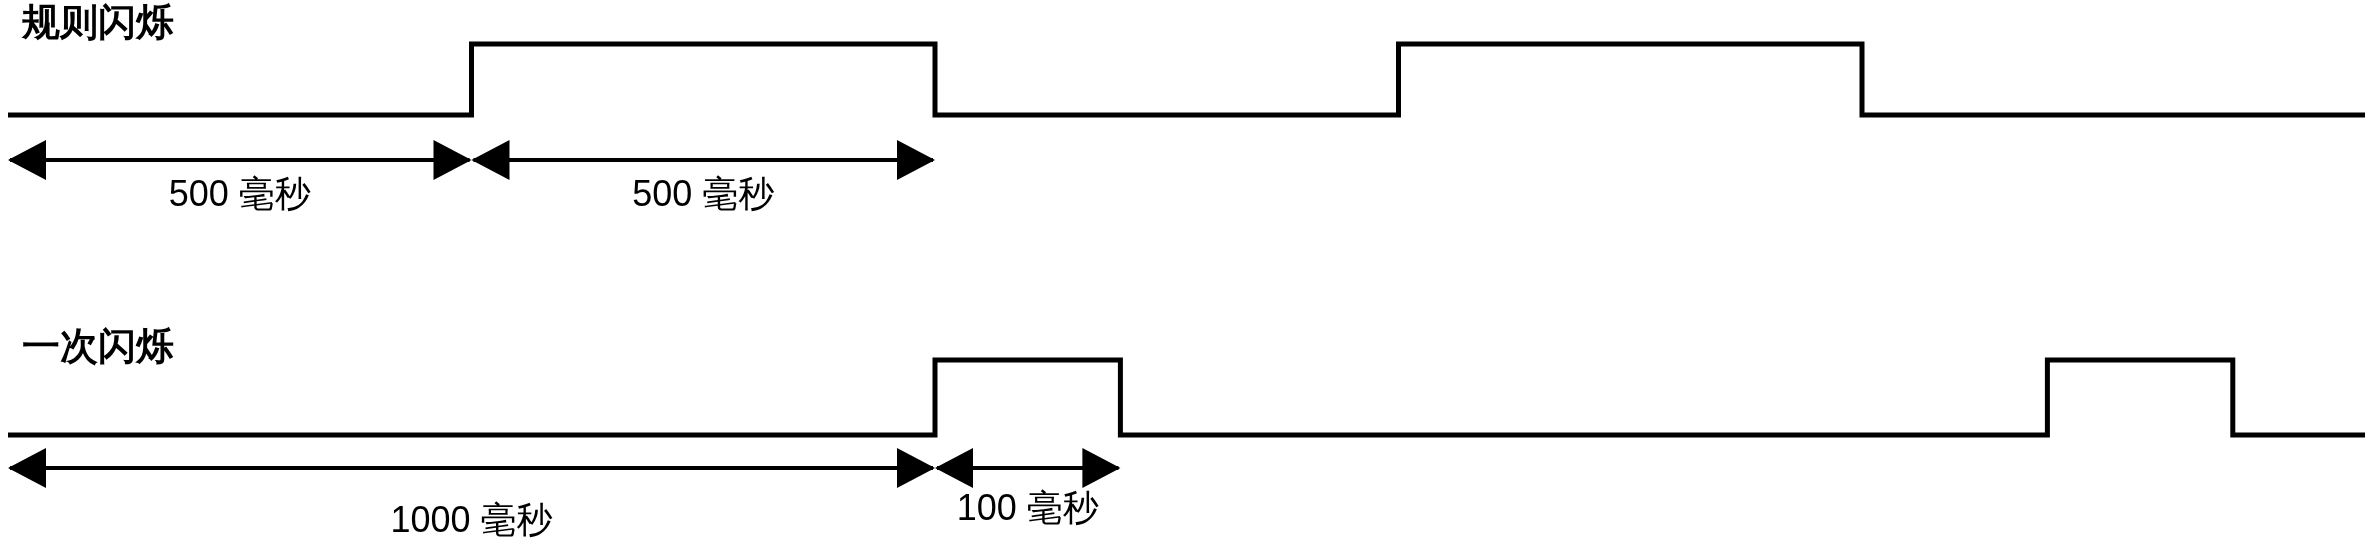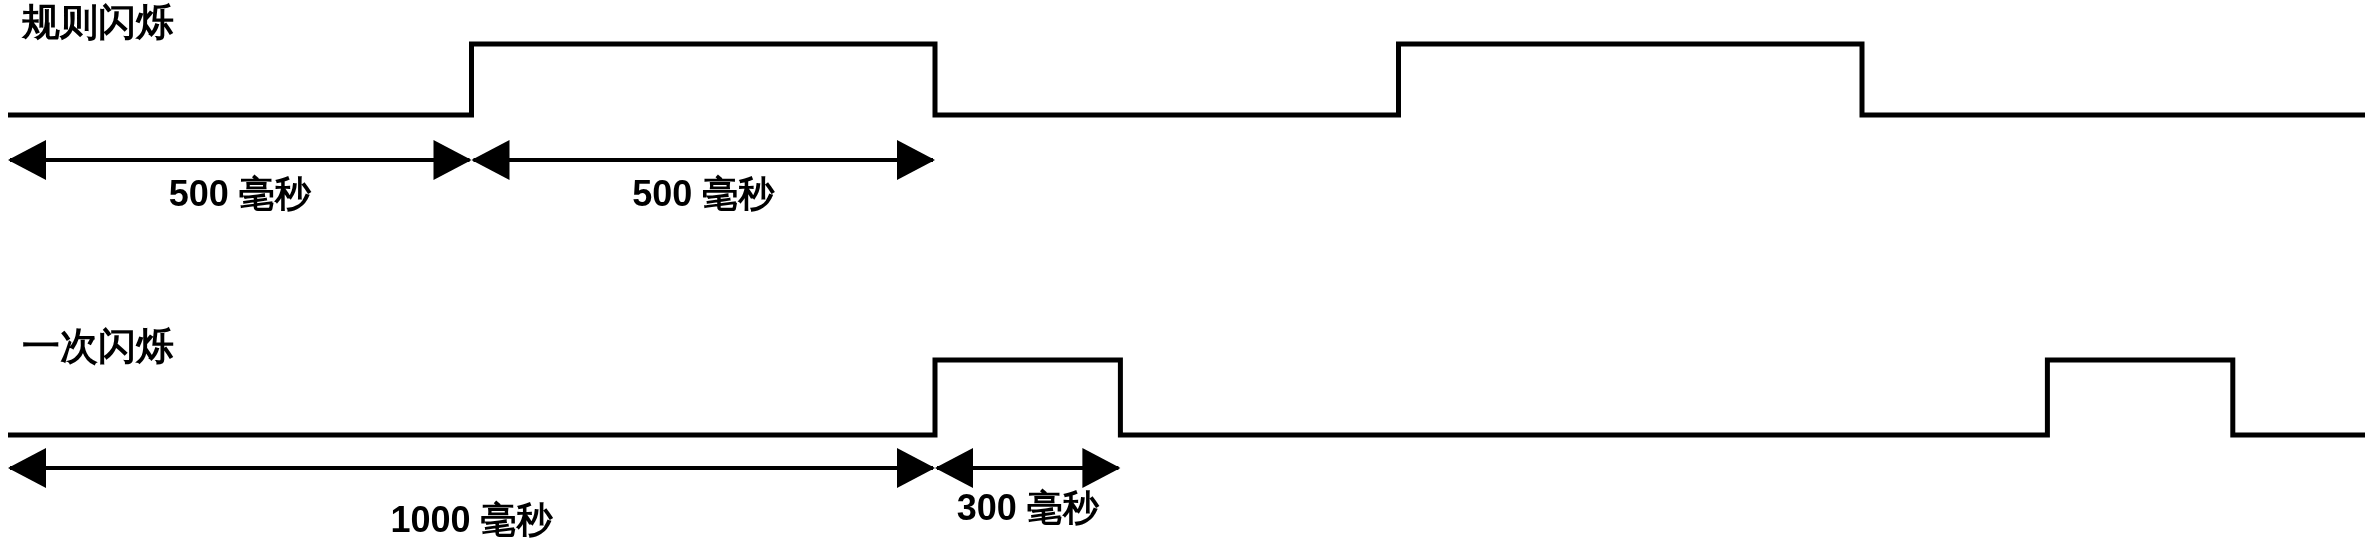--- a/index.html
+++ b/index.html
@@ -25,21 +25,21 @@
     font-size: 38px;
     font-weight: bold;
     color: #000000;
     white-space: nowrap;
     line-height: 1.1;
   }
   .dim-label {
     position: absolute;
     transform: translateX(-50%);
     font-size: 36px;
-    font-weight: bold;
+    font-weight: normal;
     color: #000000;
     white-space: nowrap;
     line-height: 1.1;
   }
 </style>
 </head>
 <body>
 
 <div class="canvas">
   <svg id="diagram-svg" width="2372" height="544" viewBox="0 0 2372 544">
@@ -62,14 +62,14 @@
   <div class="sig-title" style="left:22px; top:2px">规则闪烁</div>
 
   <div class="sig-title" style="left:22px; top:326px">一次闪烁</div>
 
   <div class="dim-label" style="left: 239.75px; top: 174px;">500 毫秒</div>
 
   <div class="dim-label" style="left: 703.25px; top: 174px;">500 毫秒</div>
 
   <div class="dim-label" style="left: 471.5px; top: 500px;">1000 毫秒</div>
 
-  <div class="dim-label" style="left: 1027.7px; top: 488px;">300 毫秒</div>
+  <div class="dim-label" style="left: 1027.7px; top: 488px;">100 毫秒</div>
 </div>
 
 </body></html>

